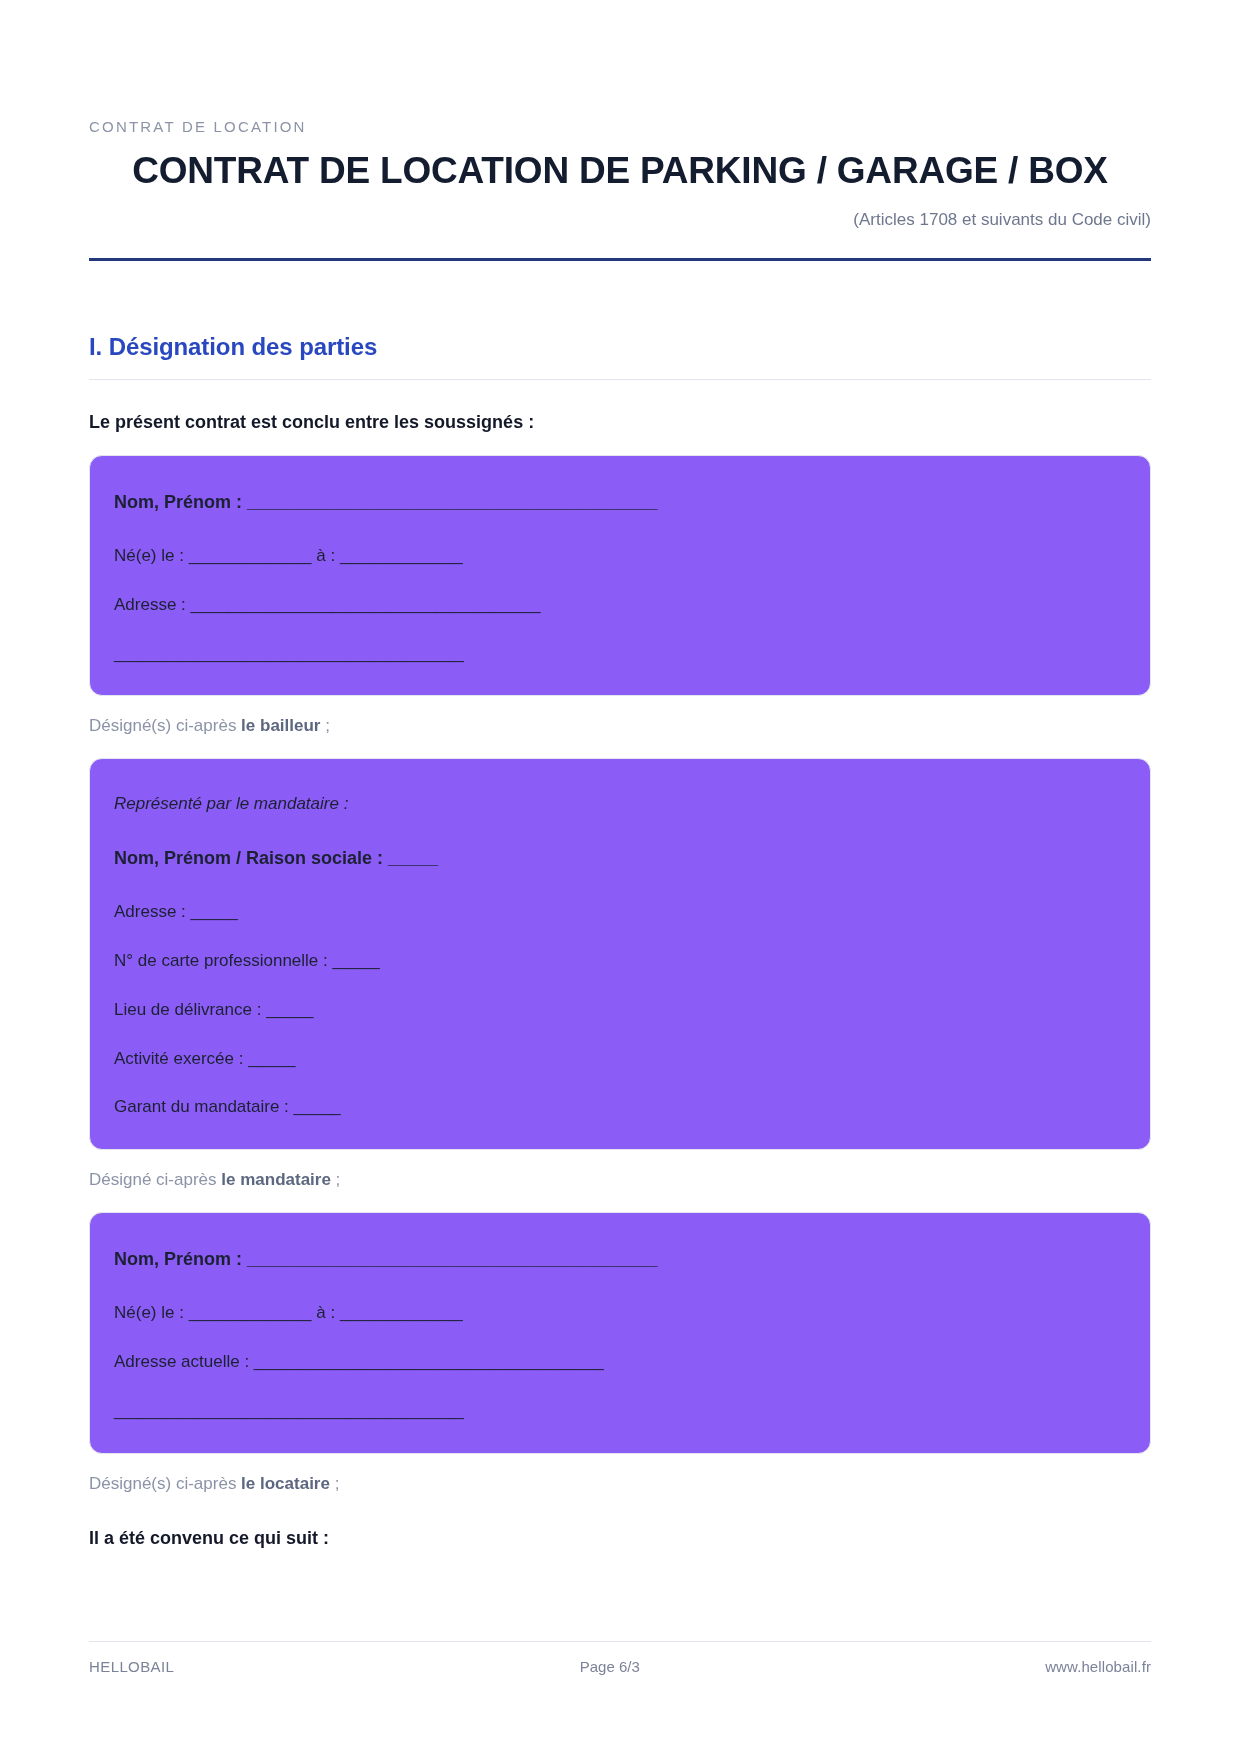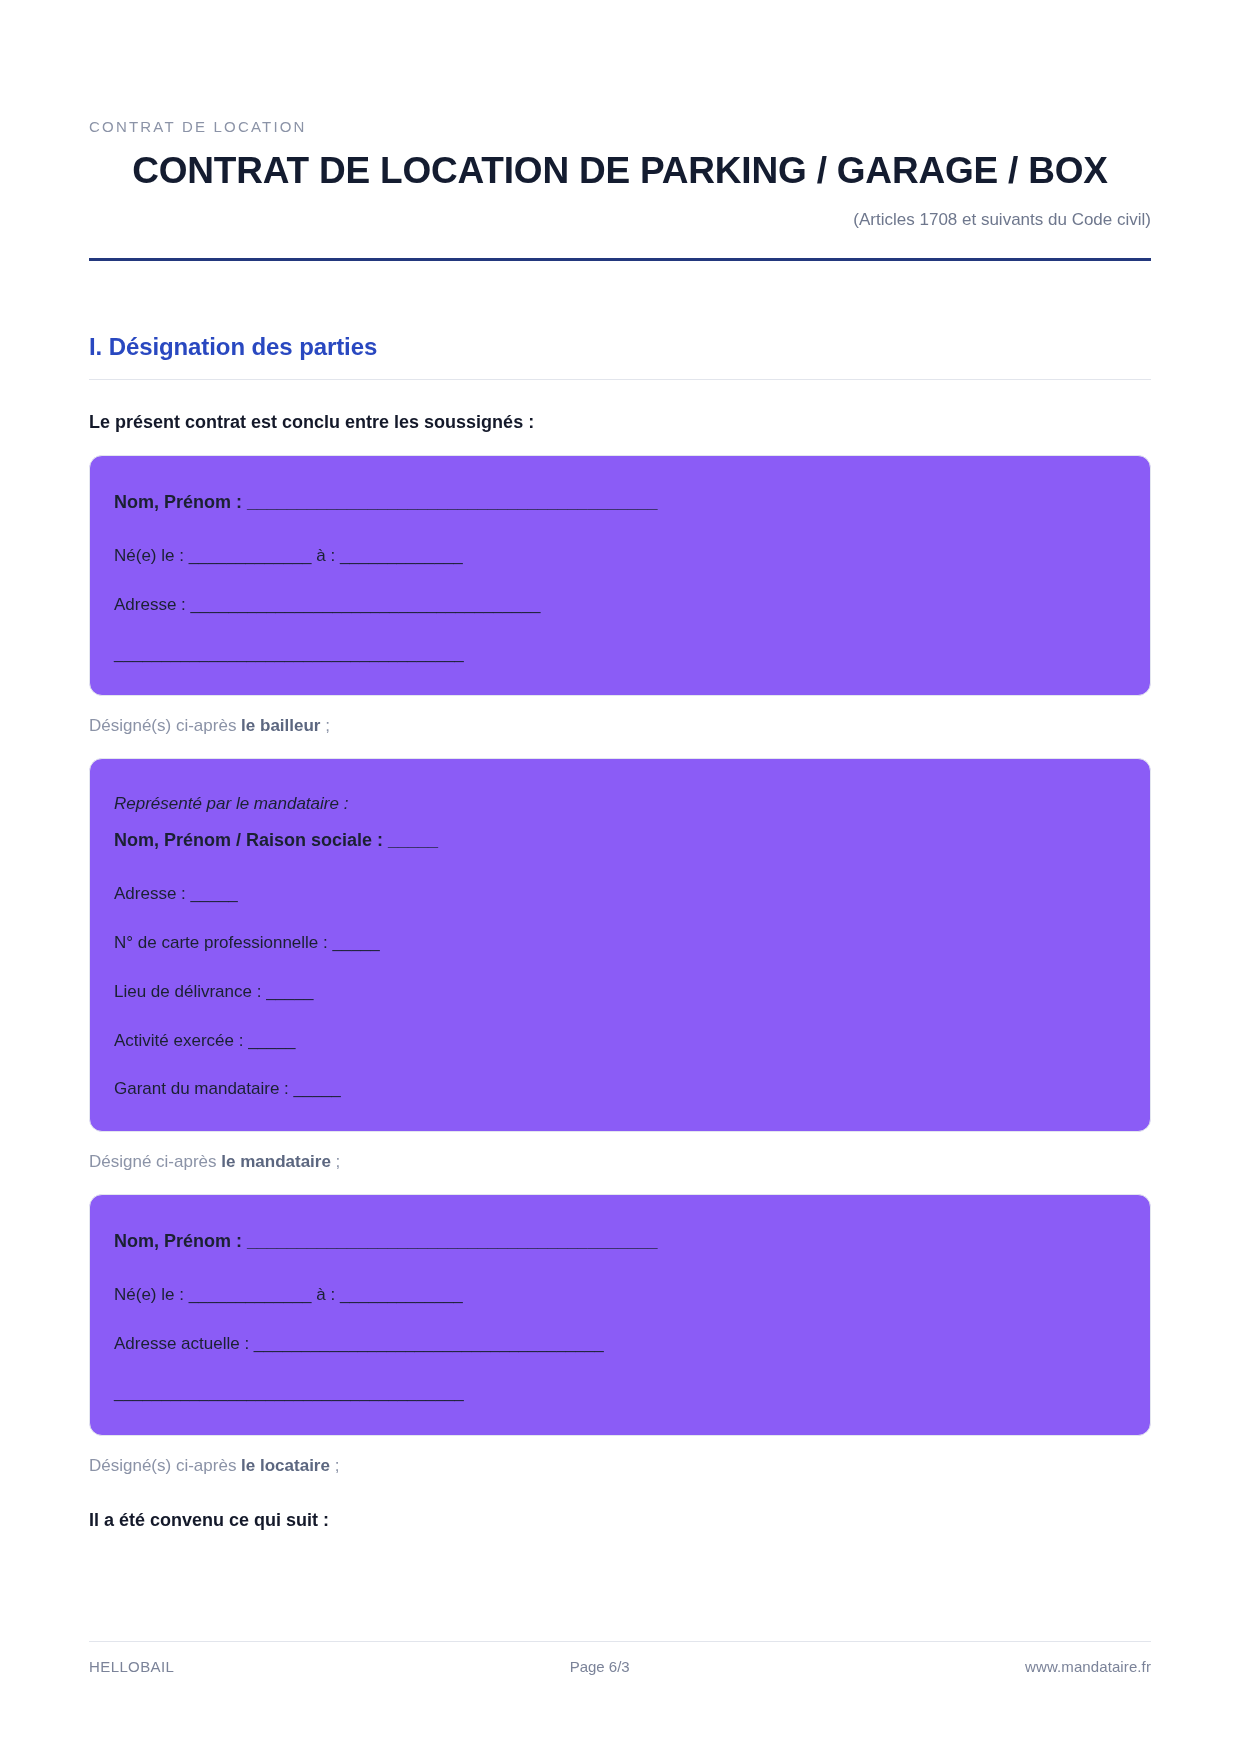--- a/index.html
+++ b/index.html
@@ -105,21 +105,21 @@
   }
   .field-row:last-child { margin-bottom: 0; }
   .field-row.strong {
     font-weight: 700;
     font-size: 18px;
     margin-bottom: 30px;
   }
   .field-row.italic {
     font-style: italic;
     font-size: 17px;
-    margin-bottom: 12px;
+    margin-bottom: 30px;
   }
 
   
   .designation {
     font-size: 17px;
     color: #8b93a7;
     margin-top: 20px;
     margin-bottom: 0;
   }
   .designation b {
@@ -214,16 +214,16 @@
 
     <p class="closing">Il a été convenu ce qui suit :</p>
 
   </div>
 
   <div class="footer">
     <div class="footer-rule"></div>
     <div class="footer-inner">
       <span class="footer-left">HELLOBAIL</span>
       <span class="footer-center">Page 6/3</span>
-      <span class="footer-right">www.mandataire.fr</span>
+      <span class="footer-right">www.hellobail.fr</span>
     </div>
   </div>
 </div>
 
 </body></html>

